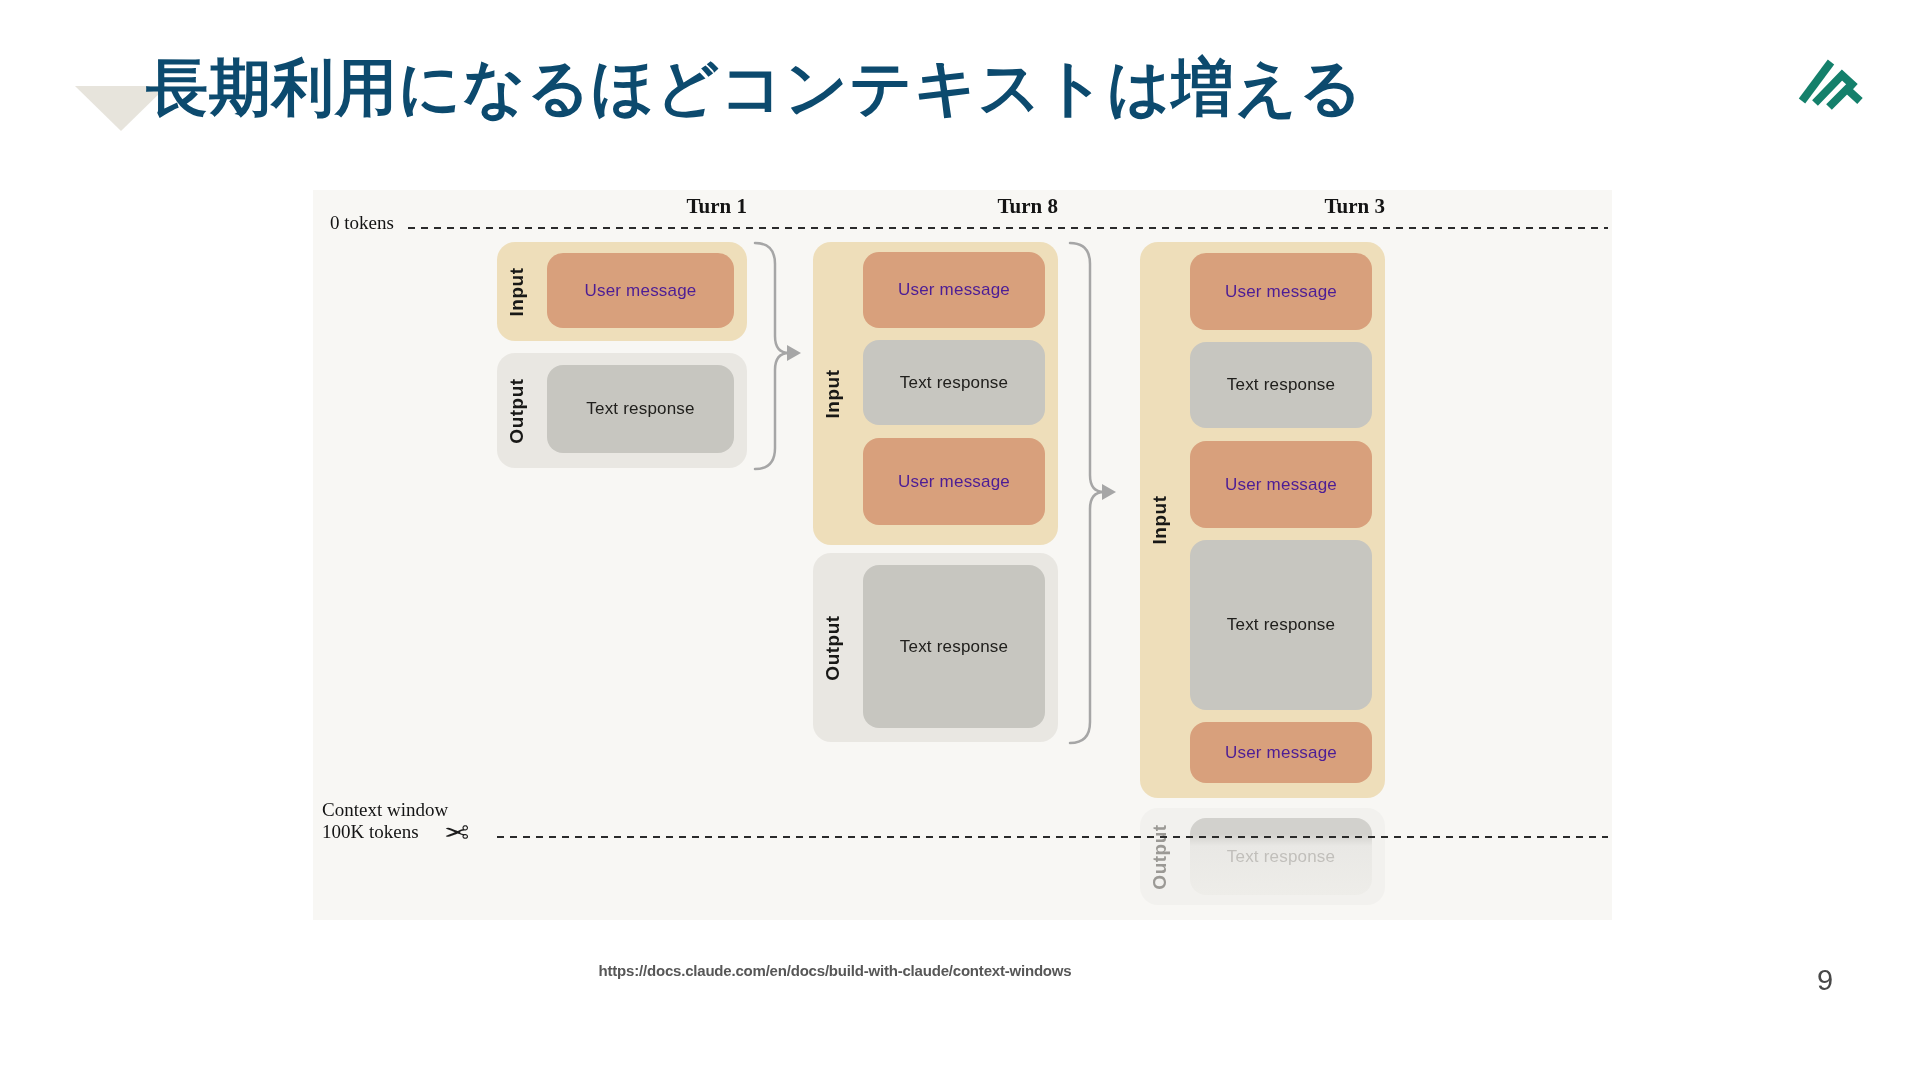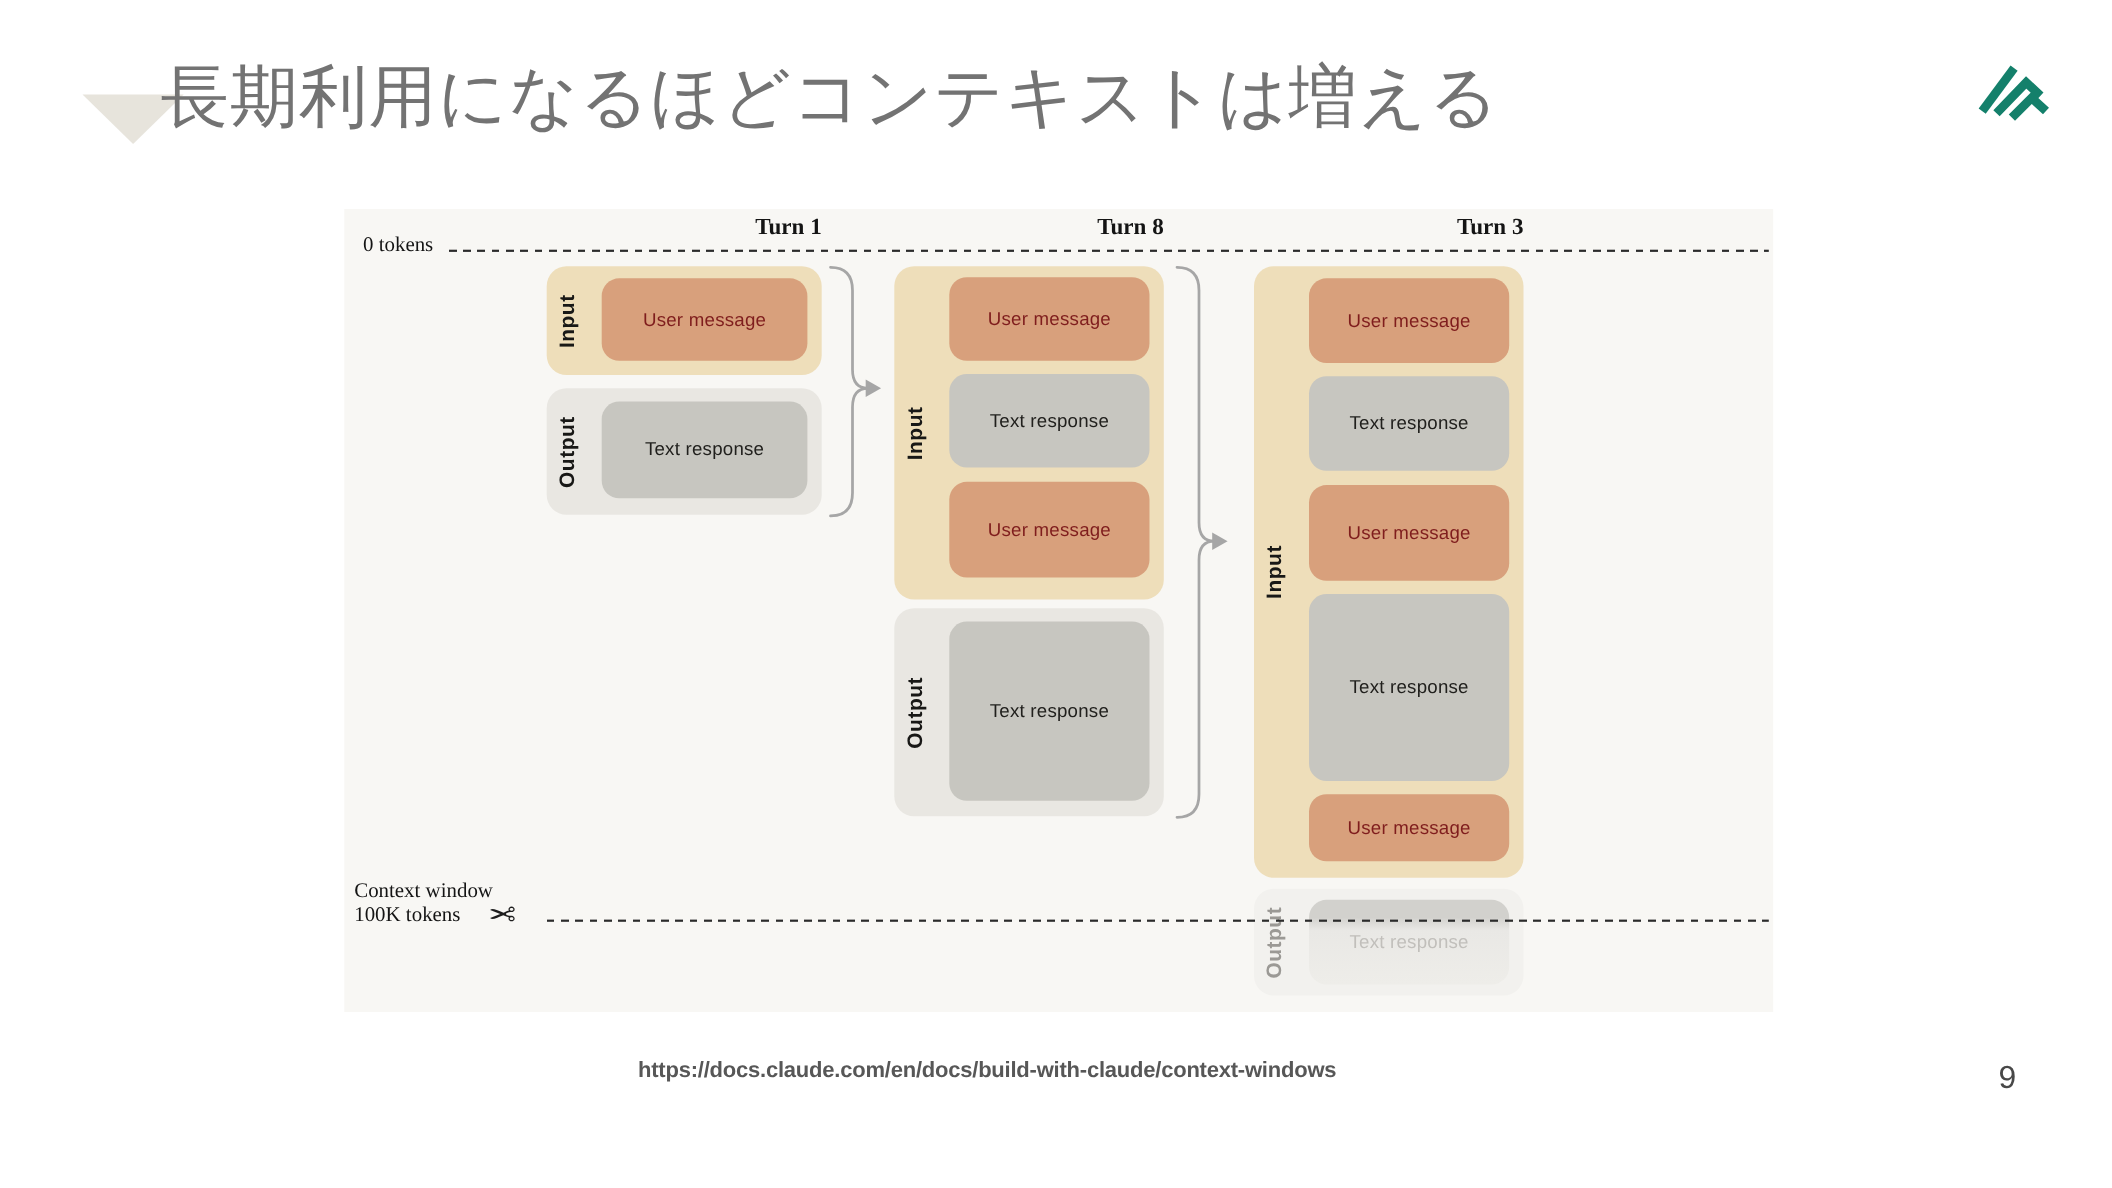--- a/index.html
+++ b/index.html
@@ -8,21 +8,21 @@
     font-family:"Liberation Sans","DejaVu Sans",sans-serif;
   }
   
   .title-tri{
     position:absolute;left:75px;top:86px;width:0;height:0;
     border-left:46px solid transparent;border-right:46px solid transparent;
     border-top:45px solid #e7e4dc;
   }
   .page-title{
     position:absolute;left:146px;top:46px;margin:0;
-    font-size:62px;font-weight:400;color:#737373;letter-spacing:1px;white-space:nowrap;
+    font-size:62px;font-weight:700;color:#0c4a6e;letter-spacing:1px;white-space:nowrap;
   }
   .logo{position:absolute;left:1798px;top:58px;}
   
   .panel{position:absolute;left:313px;top:190px;width:1299px;height:730px;background:#f8f7f4;}
   .turn-header{
     position:absolute;top:194px;text-align:right;
     font-family:"Liberation Serif","DejaVu Serif",serif;font-weight:700;font-size:21px;color:#141414;
   }
   .th1{left:497px;width:250px;}
   .th2{left:813px;width:245px;}
@@ -50,34 +50,34 @@
     position:absolute;left:9px;top:50%;
     writing-mode:vertical-rl;transform:translateY(-50%) rotate(180deg);
     font-weight:700;font-size:19px;color:#181816;letter-spacing:.5px;white-space:nowrap;
   }
   .group.faded .vlabel{color:#9b9995;}
   .box{
     position:absolute;left:50px;right:13px;border-radius:16px;
     display:flex;align-items:center;justify-content:center;
     font-size:17px;letter-spacing:.2px;
   }
-  .box.um{background:#d8a07c;color:#7f1d1d;}
+  .box.um{background:#d8a07c;color:#4c1d95;}
   .box.tr{background:#c7c6c0;color:#21201d;}
   .box.tr-faded{
     background:linear-gradient(180deg,#d2d1cd 0,#d2d1cd 16px,#e9e8e5 28px,#eeede9 100%);
     color:#c1bfbb;
   }
   
   .bracket{position:absolute;z-index:4;}
   .bracket path{fill:none;stroke:#a6a6a6;stroke-width:2.5;stroke-linecap:round;}
   .bracket polygon{fill:#a6a6a6;}
   
   .src-url{
-    position:absolute;left:580px;top:962px;width:510px;text-align:right;
-    font-size:20px;font-weight:700;color:#575757;letter-spacing:-0.2px;white-space:nowrap;
+    position:absolute;left:580px;top:962px;width:510px;text-align:center;
+    font-size:15px;font-weight:700;color:#575757;letter-spacing:-0.2px;white-space:nowrap;
   }
   .page-num{position:absolute;left:1800px;top:964px;width:50px;text-align:center;font-size:29px;color:#484848;}
 </style>
 </head>
 <body>
 
 <div class="slide">
 
   <div class="title-tri"></div>
   <h1 class="page-title">長期利用になるほどコンテキストは増える</h1>

